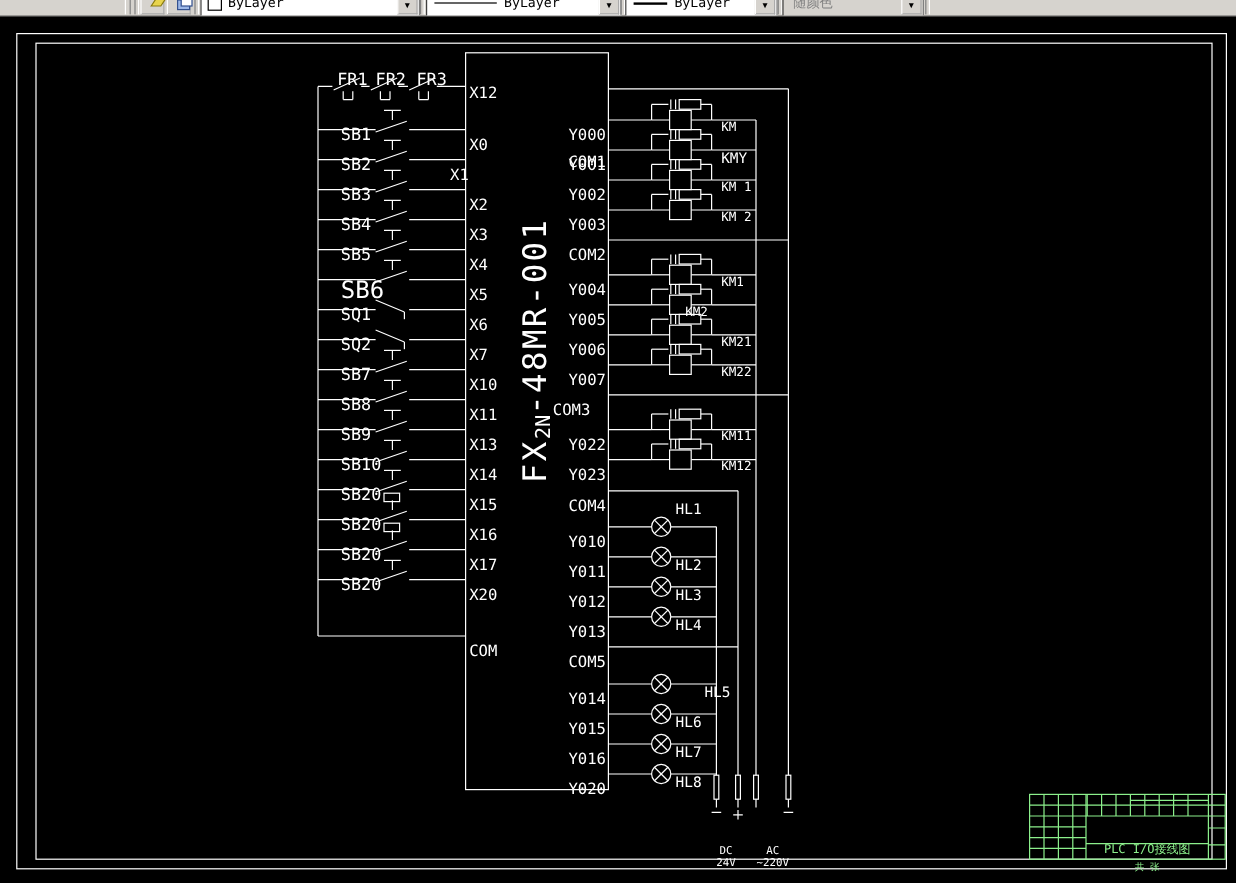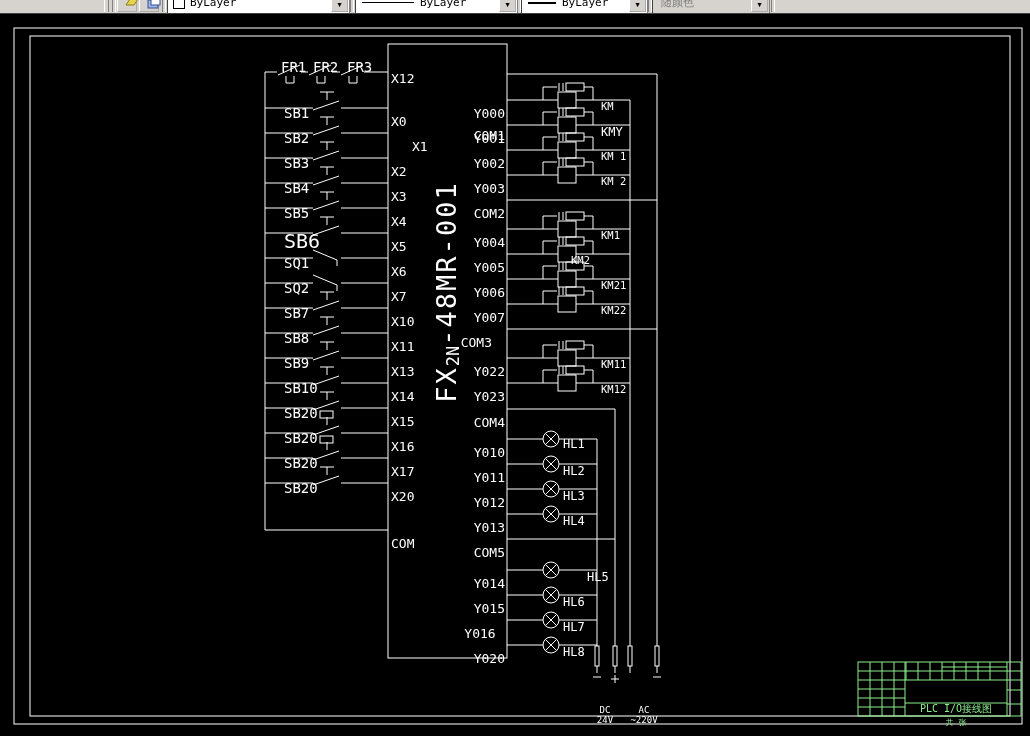--- a/index.html
+++ b/index.html
@@ -397,21 +397,21 @@
       <div class="cadtext calign" style="left:614px;top:702px;width:60px;font-size:9px;">~220V</div>
 
       <div class="cadtext green calign" style="left:908px;top:690px;width:96px;font-size:10px;">PLC I/O接线图</div>
       <div class="cadtext green calign" style="left:920px;top:705px;width:72px;font-size:8px;">共 张</div>
     <div class="cadtext" style="left: 281px; top: 46px; font-size: 14px;">FR1</div>
         <div class="cadtext" style="left: 313px; top: 46px; font-size: 14px;">FR2</div>
         <div class="cadtext" style="left: 347px; top: 46px; font-size: 14px;">FR3</div>
         <div class="cadtext" style="left: 391px; top: 58px; font-size: 13px;">X12</div>
         <div class="cadtext" style="left: 391px; top: 101px; font-size: 13px;">X0</div>
         <div class="cadtext" style="left: 284px; top: 92px; font-size: 14px;">SB1</div>
-        <div class="cadtext" style="left: 412px; top: 126px; font-size: 13px;">X1</div>
+        <div class="cadtext" style="left: 375px; top: 126px; font-size: 13px;">X1</div>
         <div class="cadtext" style="left: 284px; top: 117px; font-size: 14px;">SB2</div>
         <div class="cadtext" style="left: 391px; top: 151px; font-size: 13px;">X2</div>
         <div class="cadtext" style="left: 284px; top: 142px; font-size: 14px;">SB3</div>
         <div class="cadtext" style="left: 391px; top: 176px; font-size: 13px;">X3</div>
         <div class="cadtext" style="left: 284px; top: 167px; font-size: 14px;">SB4</div>
         <div class="cadtext" style="left: 391px; top: 201px; font-size: 13px;">X4</div>
         <div class="cadtext" style="left: 284px; top: 192px; font-size: 14px;">SB5</div>
         <div class="cadtext" style="left: 391px; top: 226px; font-size: 13px;">X5</div>
         <div class="cadtext" style="left: 284px; top: 217px; font-size: 20px;">SB6</div>
         <div class="cadtext" style="left: 391px; top: 251px; font-size: 13px;">X6</div>
@@ -452,31 +452,31 @@
         <div class="cadtext" style="left: 601px; top: 266px; font-size: 10.5px;">KM21</div>
         <div class="cadtext ralign" style="left: 455px; top: 297px; font-size: 13px; width: 50px;">Y007</div>
         <div class="cadtext" style="left: 601px; top: 291px; font-size: 10.5px;">KM22</div>
         <div class="cadtext ralign" style="left: 442px; top: 322px; font-size: 13px; width: 50px;">COM3</div>
         <div class="cadtext ralign" style="left: 455px; top: 351px; font-size: 13px; width: 50px;">Y022</div>
         <div class="cadtext" style="left: 601px; top: 345px; font-size: 10.5px;">KM11</div>
         <div class="cadtext ralign" style="left: 455px; top: 376px; font-size: 13px; width: 50px; text-align: right;">Y023</div>
         <div class="cadtext" style="left: 601px; top: 370px; font-size: 10.5px;">KM12</div>
         <div class="cadtext ralign" style="left: 455px; top: 402px; font-size: 13px; width: 50px;">COM4</div>
         <div class="cadtext ralign" style="left: 455px; top: 432px; font-size: 13px; width: 50px;">Y010</div>
-        <div class="cadtext" style="left: 563px; top: 424px; font-size: 12px; text-align: right;">HL1</div>
+        <div class="cadtext" style="left: 563px; top: 404px; font-size: 12px; text-align: right;">HL1</div>
         <div class="cadtext ralign" style="left: 455px; top: 457px; font-size: 13px; width: 50px;">Y011</div>
         <div class="cadtext" style="left: 563px; top: 451px; font-size: 12px;">HL2</div>
         <div class="cadtext ralign" style="left: 455px; top: 482px; font-size: 13px; width: 50px;">Y012</div>
         <div class="cadtext" style="left: 563px; top: 476px; font-size: 12px;">HL3</div>
         <div class="cadtext ralign" style="left: 455px; top: 507px; font-size: 13px; width: 50px;">Y013</div>
         <div class="cadtext" style="left: 563px; top: 501px; font-size: 12px;">HL4</div>
         <div class="cadtext ralign" style="left: 455px; top: 532px; font-size: 13px; width: 50px;">COM5</div>
         <div class="cadtext ralign" style="left: 455px; top: 563px; font-size: 13px; width: 50px;">Y014</div>
         <div class="cadtext" style="left: 563px; top: 557px; font-size: 12px; margin-left: 24px;">HL5</div>
         <div class="cadtext ralign" style="left: 455px; top: 588px; font-size: 13px; width: 50px;">Y015</div>
         <div class="cadtext" style="left: 563px; top: 582px; font-size: 12px;">HL6</div>
-        <div class="cadtext ralign" style="left: 455px; top: 613px; font-size: 13px; width: 50px; text-align: center;">Y016</div>
+        <div class="cadtext ralign" style="left: 455px; top: 613px; font-size: 13px; width: 50px;">Y016</div>
         <div class="cadtext" style="left: 563px; top: 607px; font-size: 12px;">HL7</div>
         <div class="cadtext ralign" style="left: 455px; top: 638px; font-size: 13px; width: 50px;">Y020</div>
         <div class="cadtext" style="left: 563px; top: 632px; font-size: 12px;">HL8</div>
       </div>
   </div>
 </div>
 
 </body></html>

